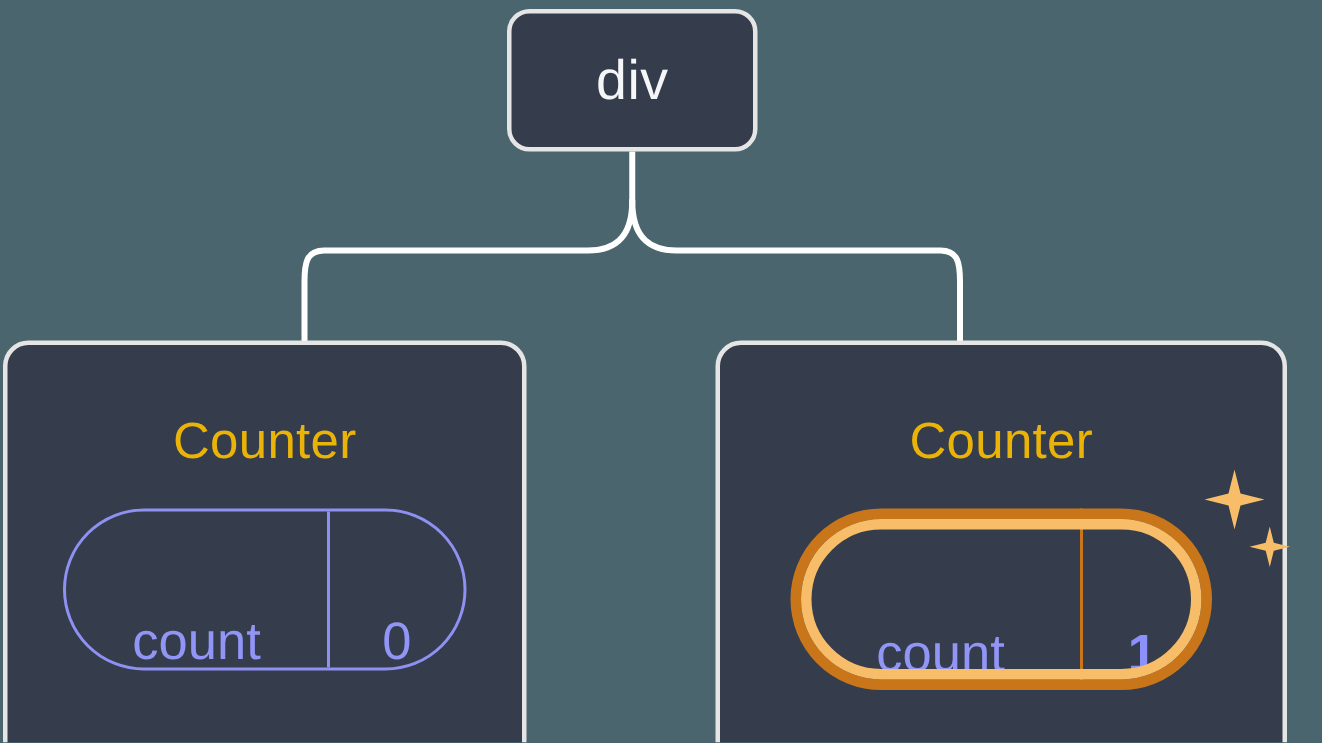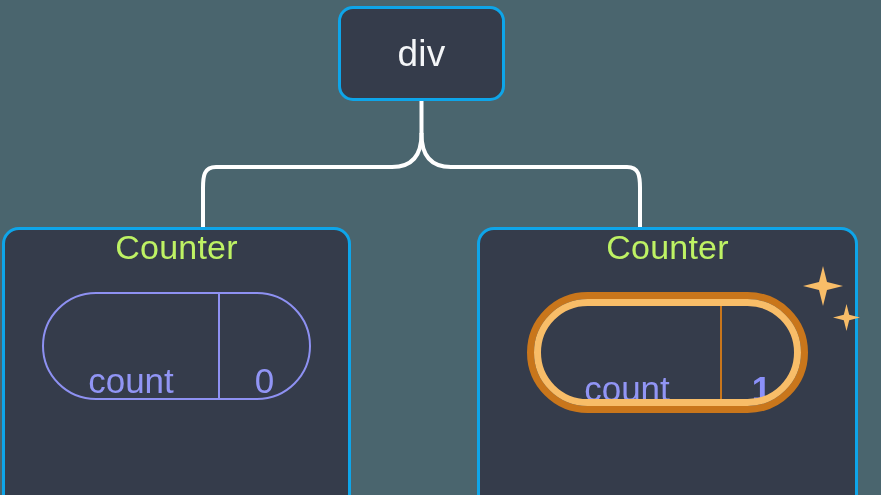--- a/index.html
+++ b/index.html
@@ -23,21 +23,21 @@
     top: 0;
     width: 881px;
     height: 495px;
     pointer-events: none;
   }
 
   
   .node {
     position: absolute;
     background: #353c4b;
-    border: 3px solid #0ea5e9;
+    border: 3px solid #e5e5e5;
     border-radius: 15px;
     box-sizing: border-box;
   }
 
   .node-root {
     left: 338px;
     top: 6px;
     width: 167px;
     height: 95px;
     display: flex;
@@ -57,24 +57,25 @@
     height: 290px;       
     border-radius: 17px;
     display: flex;
     flex-direction: column;
     align-items: center;
   }
   .node-child.left  { left: 2px;   width: 349px; }
   .node-child.right { left: 477px; width: 381px; }
 
   .child-title {
-    color: #bef264;
+    color: #eab308;
     font-size: 34px;
     font-weight: 400;
     line-height: 1;
+    margin-top: 47px;
     letter-spacing: 0.2px;
   }
 
   
   .pill-wrap {
     position: relative;
     margin-top: 28px;
   }
   .pill {
     position: relative;

